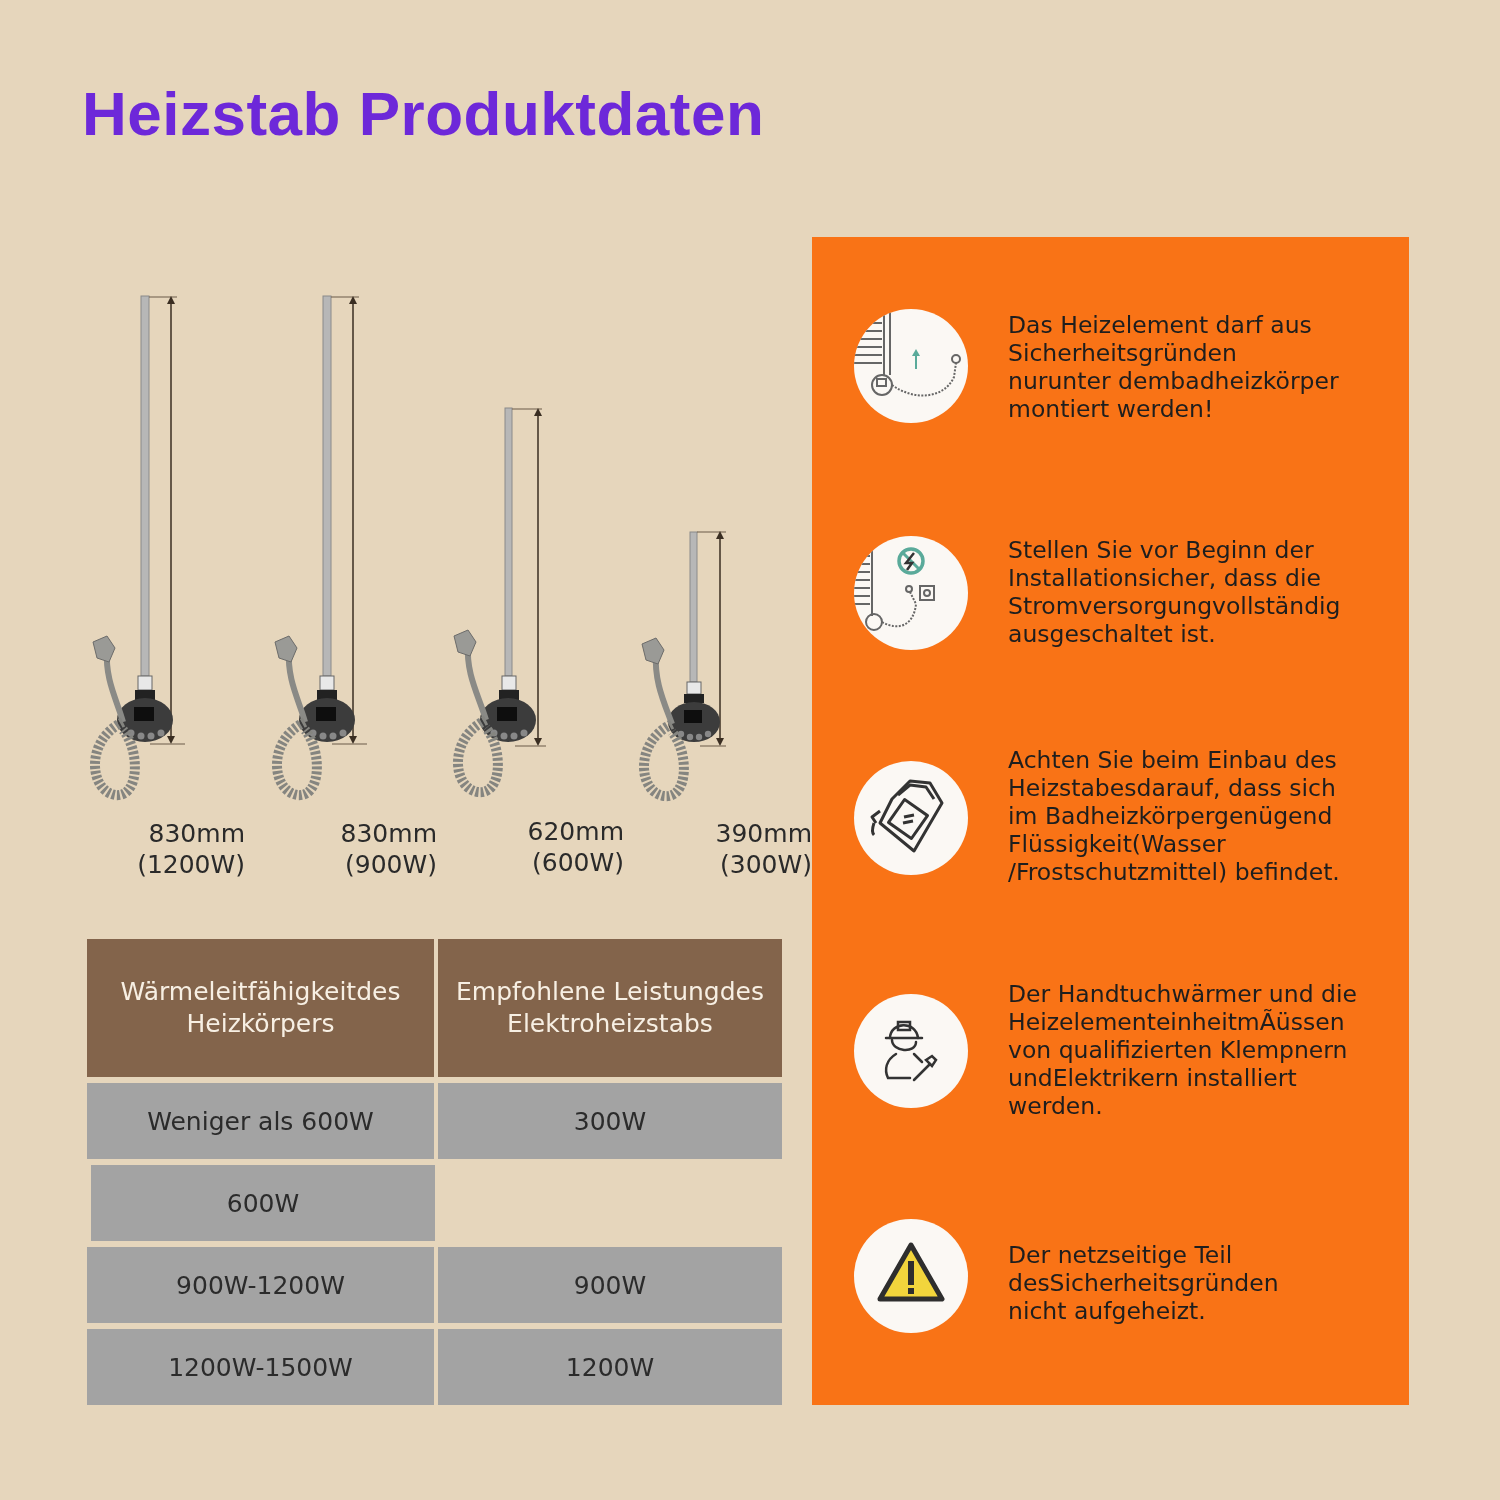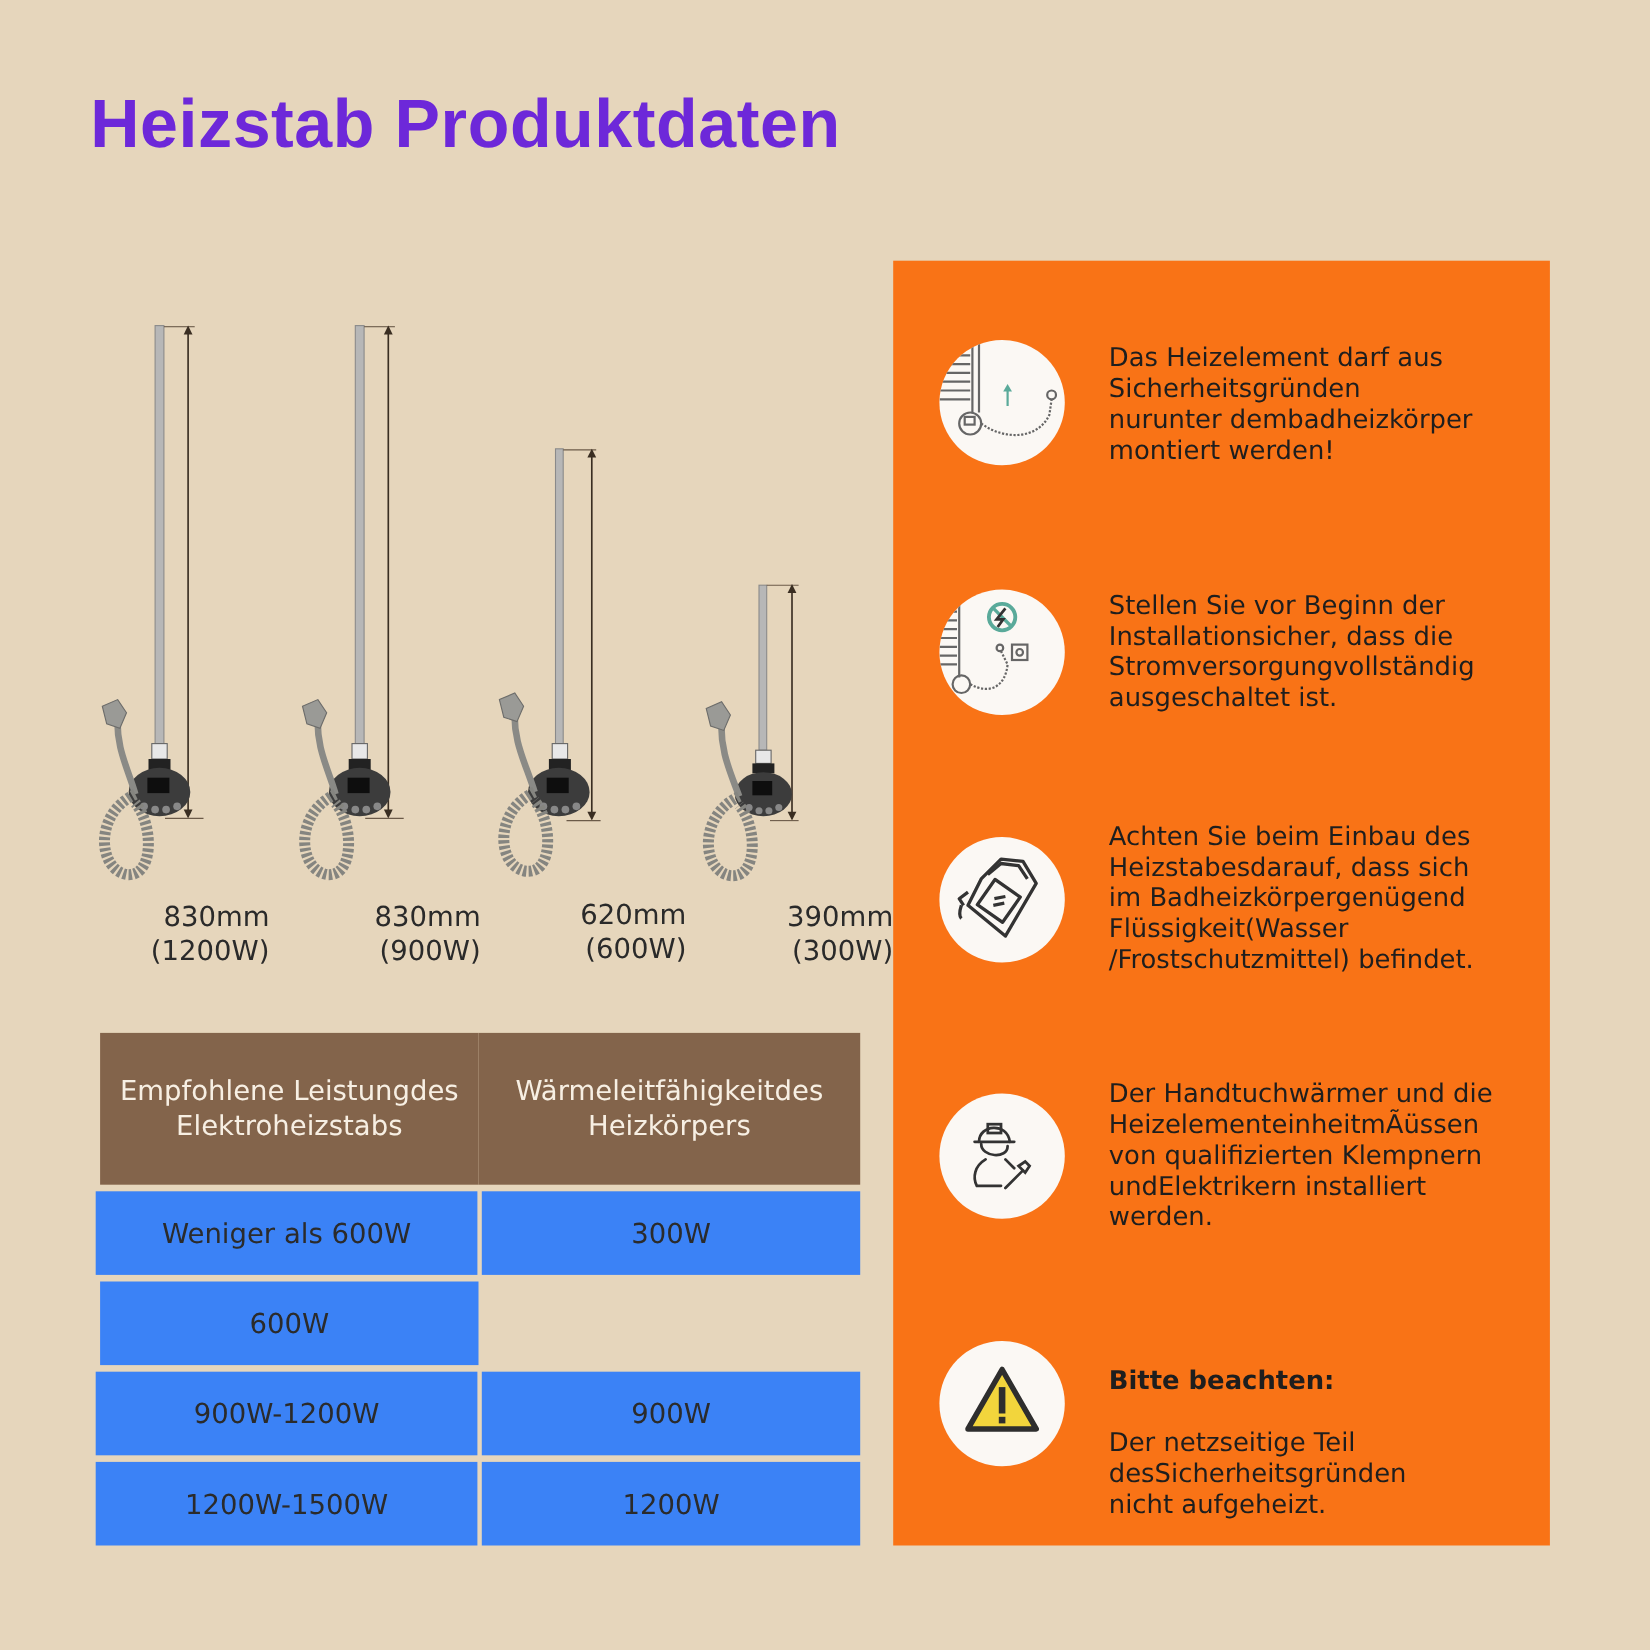--- a/index.html
+++ b/index.html
@@ -48,21 +48,21 @@
       font-family: "DejaVu Sans", sans-serif;
     }
     .t-head .t-cell {
       background: #83644b;
       color: #f7efe3;
       height: 138px;
       font-size: 25px;
       line-height: 32px;
     }
     .t-body .t-cell {
-      background: #3b82f6;
+      background: #a3a3a3;
       color: #2b2b2b;
       height: 76px;
       font-size: 25px;
     }
     .c1 { width: 347px; }
     .c2 { width: 344px; margin-left: 4px; }
     .t-body { margin-top: 6px; }
     .t-body + .t-body { margin-top: 6px; }
 
     
@@ -198,22 +198,22 @@
     <path d="M74,434 C36,452 40,502 66,506 C91,509 91,462 74,442" stroke="#858580" stroke-width="10" fill="none" stroke-dasharray="3 2"></path>
   </svg>
   <div class="heater-label" style="left:14px; top:528px;">
     <div>390mm</div>
     <div>(300W)</div>
   </div>
 </div>
 
 <div class="spec-table">
   <div class="t-row t-head">
+    <div class="t-cell c1" style="padding:0 24px;">Wärmeleitfähigkeitdes Heizkörpers</div>
     <div class="t-cell c2" style="padding:0 10px;">Empfohlene Leistungdes Elektroheizstabs</div>
-    <div class="t-cell c1" style="padding:0 24px;">Wärmeleitfähigkeitdes Heizkörpers</div>
   </div>
   <div class="t-row t-body">
     <div class="t-cell c1">Weniger als 600W</div>
     <div class="t-cell c2">300W</div>
   </div>
   <div class="t-row t-body">
     <div class="t-cell c2">600W</div>
   </div>
   <div class="t-row t-body">
     <div class="t-cell c1">900W-1200W</div>
@@ -328,20 +328,19 @@
 
   <div class="info-item" style="top:982px;">
     <div class="icon-circle" style="top:0;">
       <svg width="114" height="114" viewBox="0 0 114 114">
         <polygon points="57,26 88,80 26,80" fill="#f2d53c" stroke="#2e2e2e" stroke-width="5" stroke-linejoin="round"></polygon>
         <rect x="54" y="42" width="6" height="24" fill="#2e2e2e"></rect>
         <rect x="54" y="69" width="6" height="6" fill="#2e2e2e"></rect>
       </svg>
     </div>
     <div class="info-text" style="top:-6px;">
-      <span class="info-title">Bitte beachten:</span>
       <span>Der netzseitige Teil
 desSicherheitsgründen
 nicht aufgeheizt.</span>
     </div>
   </div>
 
 </div>
 
 </body></html>

